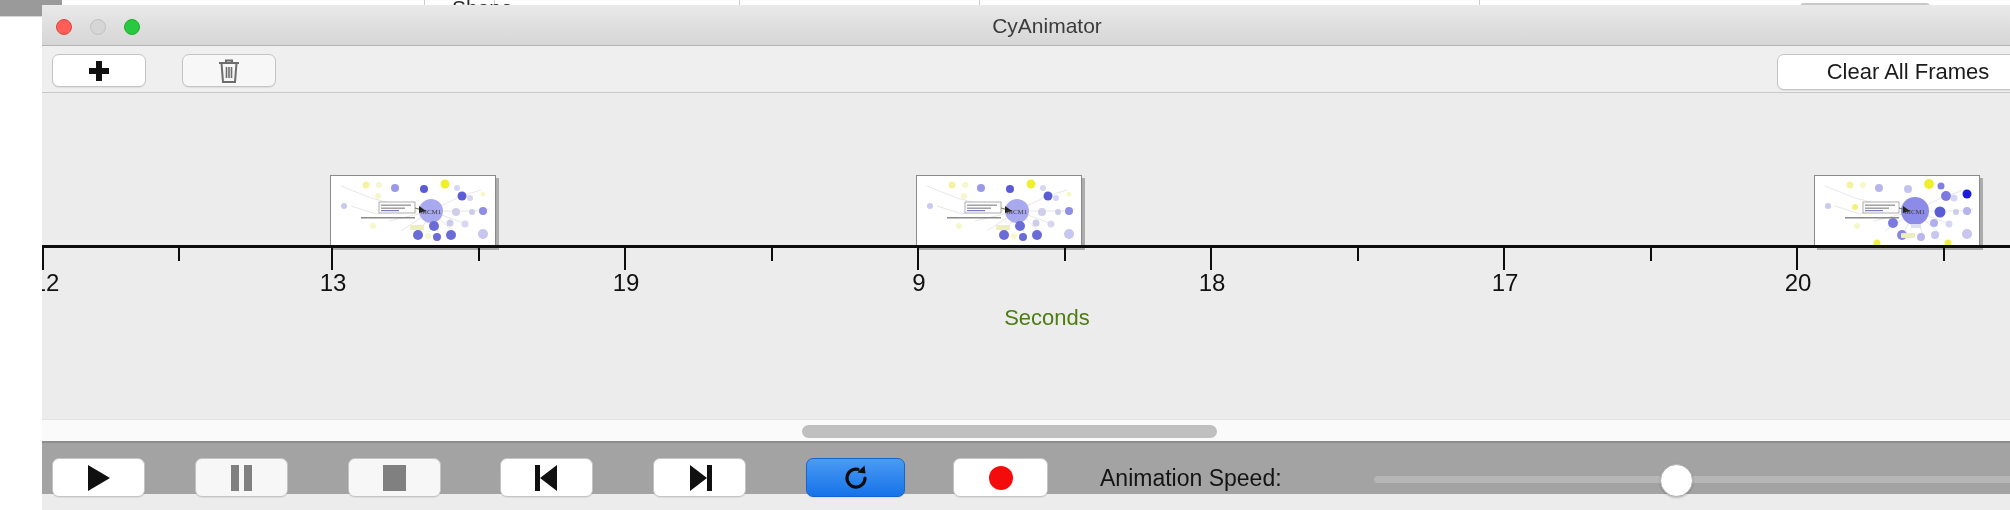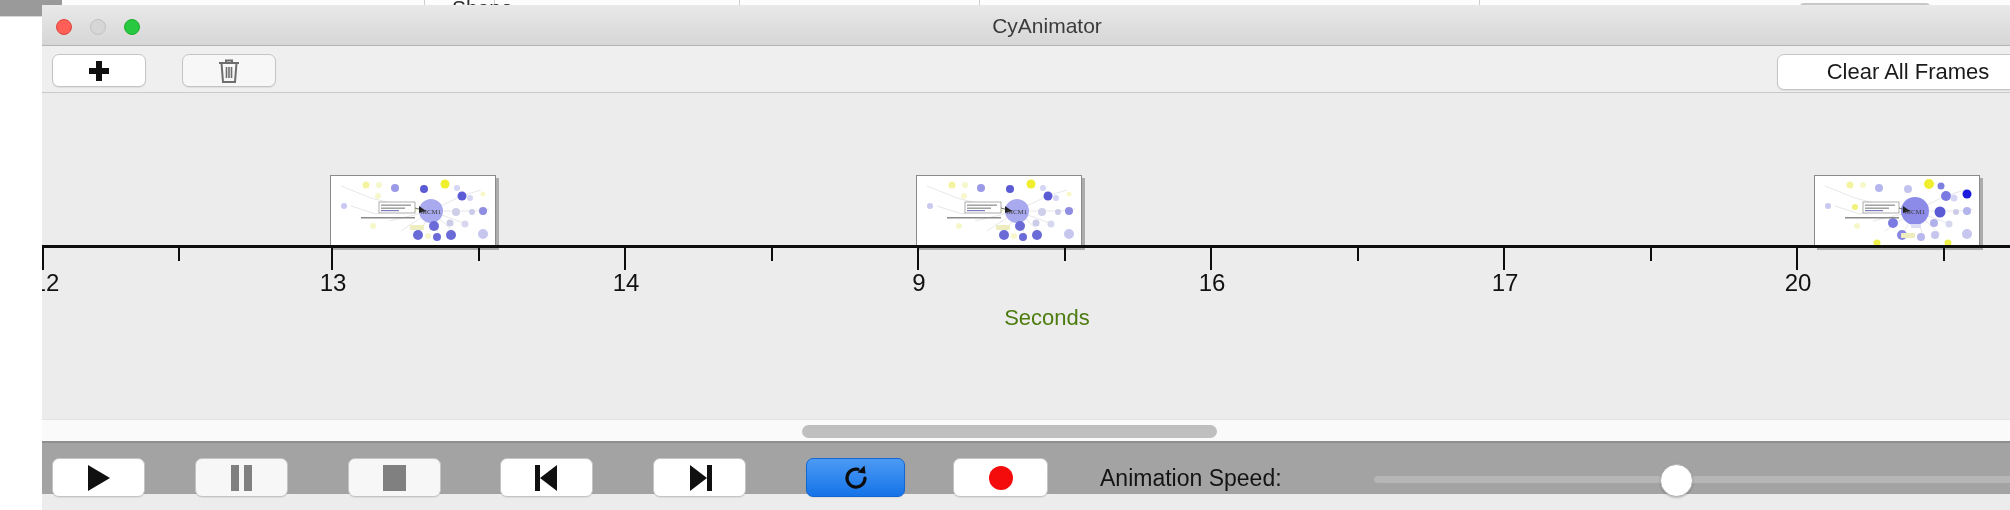--- a/index.html
+++ b/index.html
@@ -487,23 +487,23 @@
     <div class="tick major" style="left:0px;"></div>
     <div class="tick major" style="left:289px;"></div>
     <div class="tick major" style="left:582px;"></div>
     <div class="tick major" style="left:875px;"></div>
     <div class="tick major" style="left:1168px;"></div>
     <div class="tick major" style="left:1461px;"></div>
     <div class="tick major" style="left:1754px;"></div>
 
     <div class="tick-label" style="left:4px;">12</div>
     <div class="tick-label" style="left:291px;">13</div>
-    <div class="tick-label" style="left:584px;">14</div>
+    <div class="tick-label" style="left:584px;">19</div>
     <div class="tick-label" style="left:877px;">9</div>
-    <div class="tick-label" style="left:1170px;">16</div>
+    <div class="tick-label" style="left:1170px;">18</div>
     <div class="tick-label" style="left:1463px;">17</div>
     <div class="tick-label" style="left:1756px;">20</div>
 
     <div class="axis-title">Seconds</div>
   </div>
 
   <div class="hscroll-track">
     <div class="hscroll-thumb"></div>
   </div>
 

